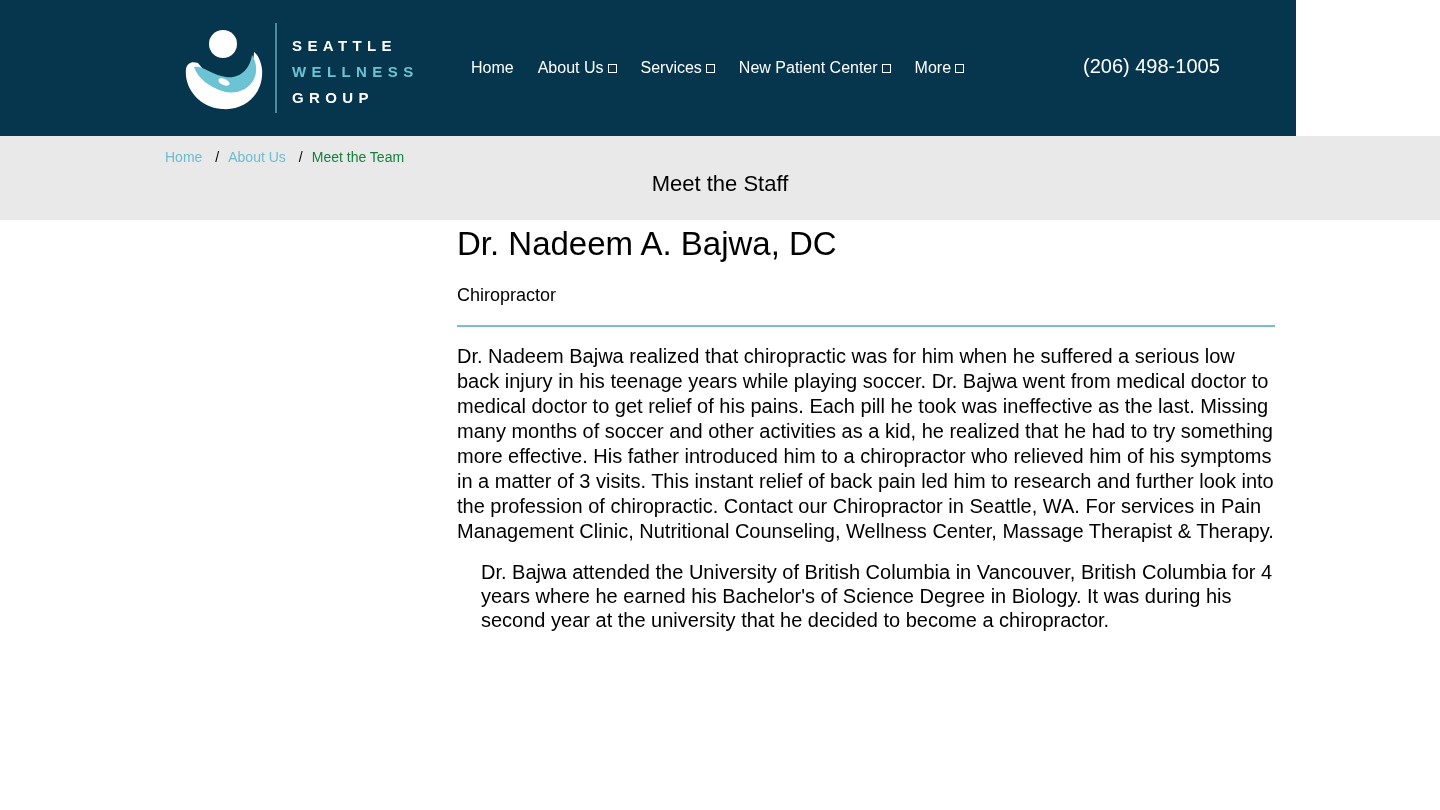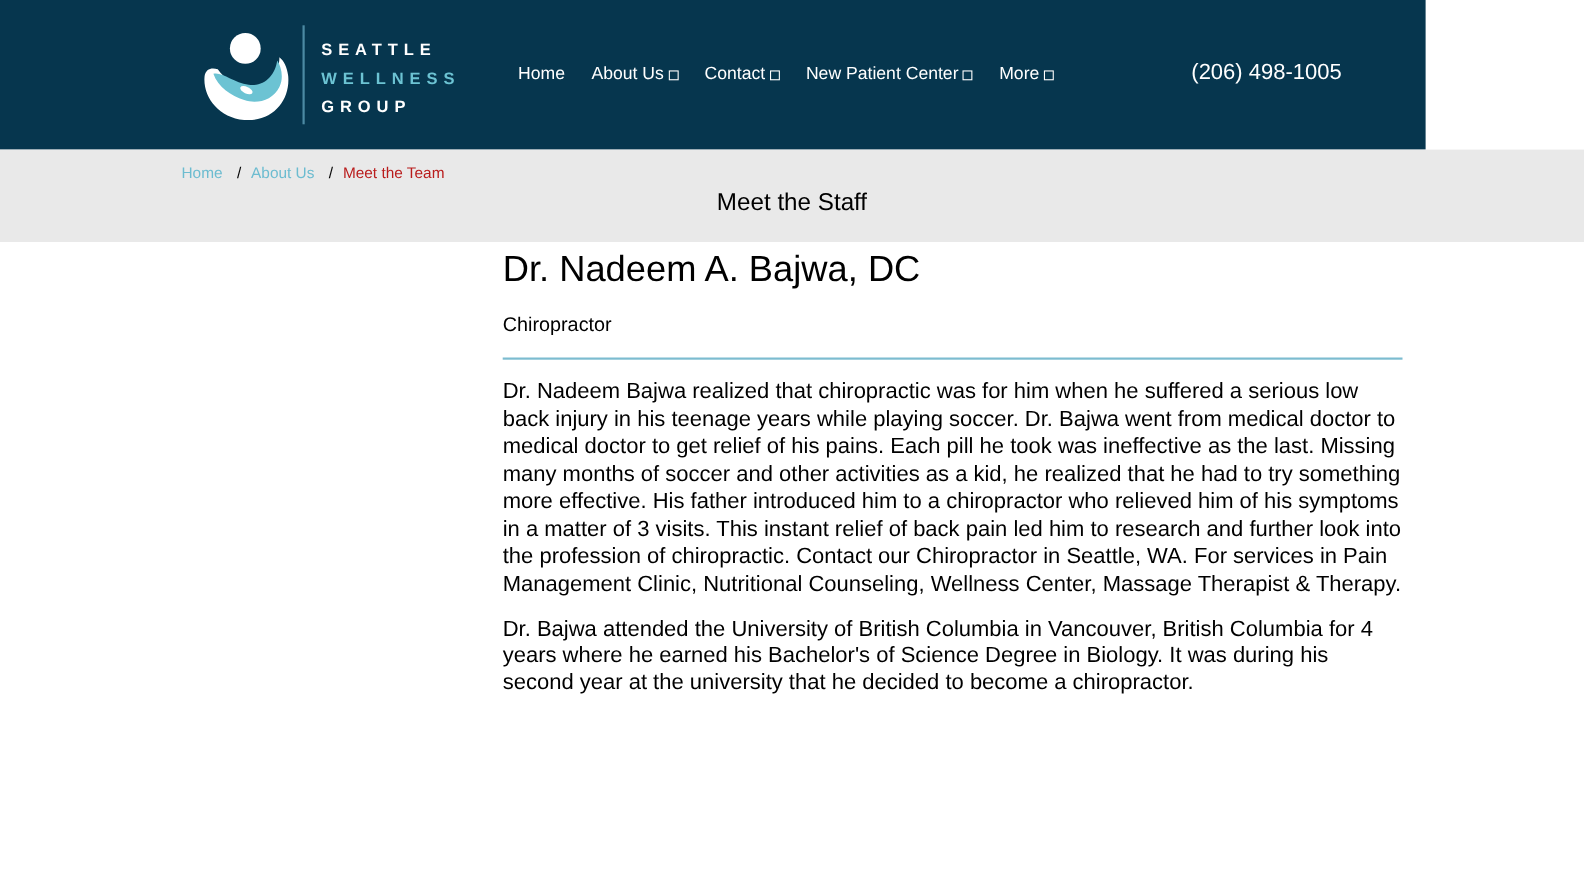--- a/index.html
+++ b/index.html
@@ -20,31 +20,31 @@
 
     .nav { position: absolute; left: 471px; top: 57px; display: flex; align-items: center; height: 22px; }
     .nav-item { display: flex; align-items: center; color: #ffffff; font-size: 16px; margin-right: 24px; cursor: pointer; white-space: nowrap; }
     .nav-item .caret { display: inline-block; width: 9px; height: 9px; border: 1.5px solid #ffffff; margin-left: 4px; margin-top: 1px; }
     .phone { position: absolute; left: 1083px; top: 55px; color: #ffffff; font-size: 20px; cursor: pointer; }
 
     .banner { position: absolute; left: 0; top: 136px; width: 1440px; height: 84px; background: #e9e9e9; }
     .breadcrumb { position: absolute; left: 165px; top: 13px; font-size: 14px; display: flex; align-items: center; }
     .breadcrumb a { color: #6cbcd0; text-decoration: none; cursor: pointer; }
     .breadcrumb .sep { color: #000; margin: 0 9px 0 13px; }
-    .breadcrumb .current { color: #b91c1c; }
+    .breadcrumb .current { color: #15803d; }
     .banner-title { position: absolute; left: 0; width: 1440px; top: 35px; text-align: center; font-size: 22px; color: #000; }
 
     .content { position: absolute; left: 457px; top: 220px; width: 818px; }
     .staff { width: 818px; }
     .staff-name { font-size: 33px; font-weight: normal; color: #000; line-height: 40px; }
     .staff-role { font-size: 18px; color: #000; margin-top: 20px; line-height: 22px; }
     .staff-rule { height: 2px; background: #7cbcd0; margin-top: 19px; width: 818px; }
     .staff-bio { margin-top: 17px; }
     .staff-bio p { font-size: 20px; line-height: 25px; color: #000; margin-bottom: 16px; }
-    .staff-bio p.p2 { line-height: 24px; }
+    .staff-bio p.p2 { line-height: 24px; margin-left: 24px; }
   </style>
 </head>
 <body>
 
 <header class="header">
   <div class="logo">
     <svg class="logo-mark" viewBox="0 0 84 86">
       <circle cx="41" cy="19" r="14" fill="#ffffff"></circle>
       <path d="M4 44 C2 62 16 82 40 84 C66 86 82 66 80 44 C79 36 76 30 72 27 C72 42 62 56 46 56 C32 56 22 46 16 38 C10 36 5 38 4 44 Z" fill="#ffffff"></path>
       <path d="M12 42 C20 40 30 50 44 52 C58 54 68 44 70 30 C74 36 76 46 72 54 C66 66 52 70 40 66 C28 62 16 54 12 42 Z" fill="#6cc3d3"></path>
@@ -60,21 +60,21 @@
 
   <nav class="nav">
     <div class="nav-item">
       <span>Home</span>
     </div>
     <div class="nav-item">
       <span>About Us</span>
       <span class="caret"></span>
     </div>
     <div class="nav-item">
-      <span>Contact</span>
+      <span>Services</span>
       <span class="caret"></span>
     </div>
     <div class="nav-item">
       <span>New Patient Center</span>
       <span class="caret"></span>
     </div>
     <div class="nav-item">
       <span>More</span>
       <span class="caret"></span>
     </div>

